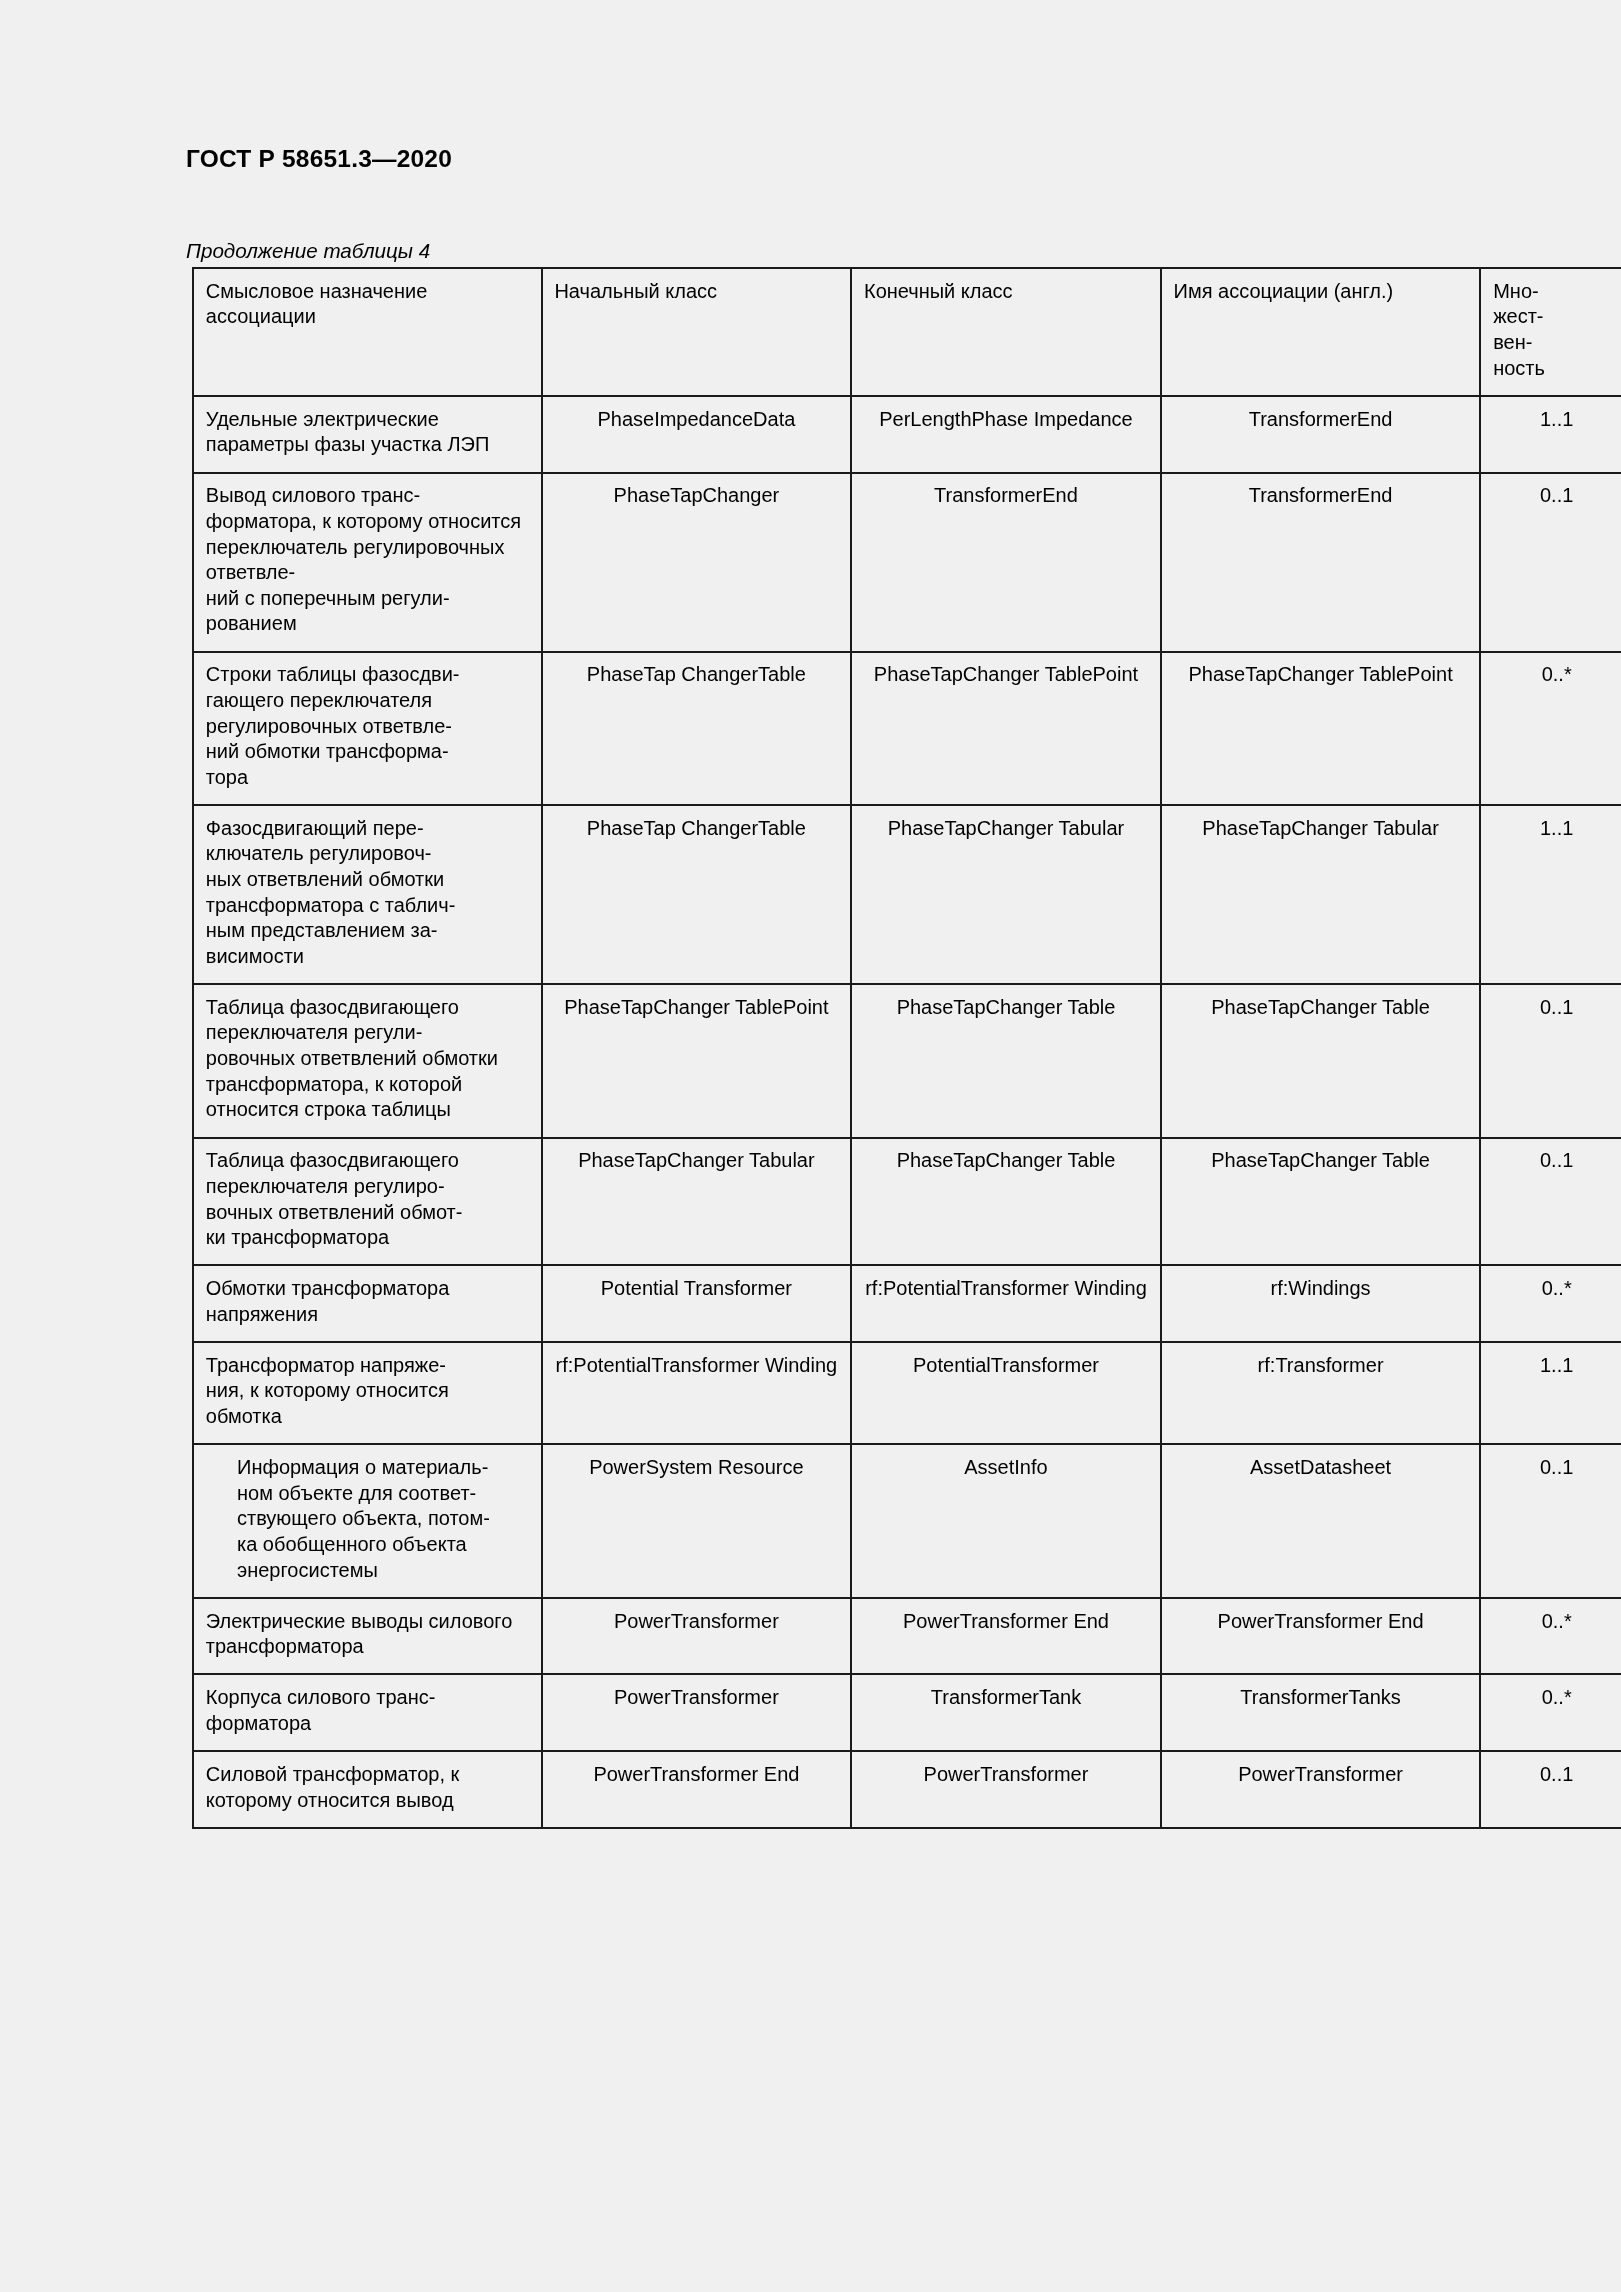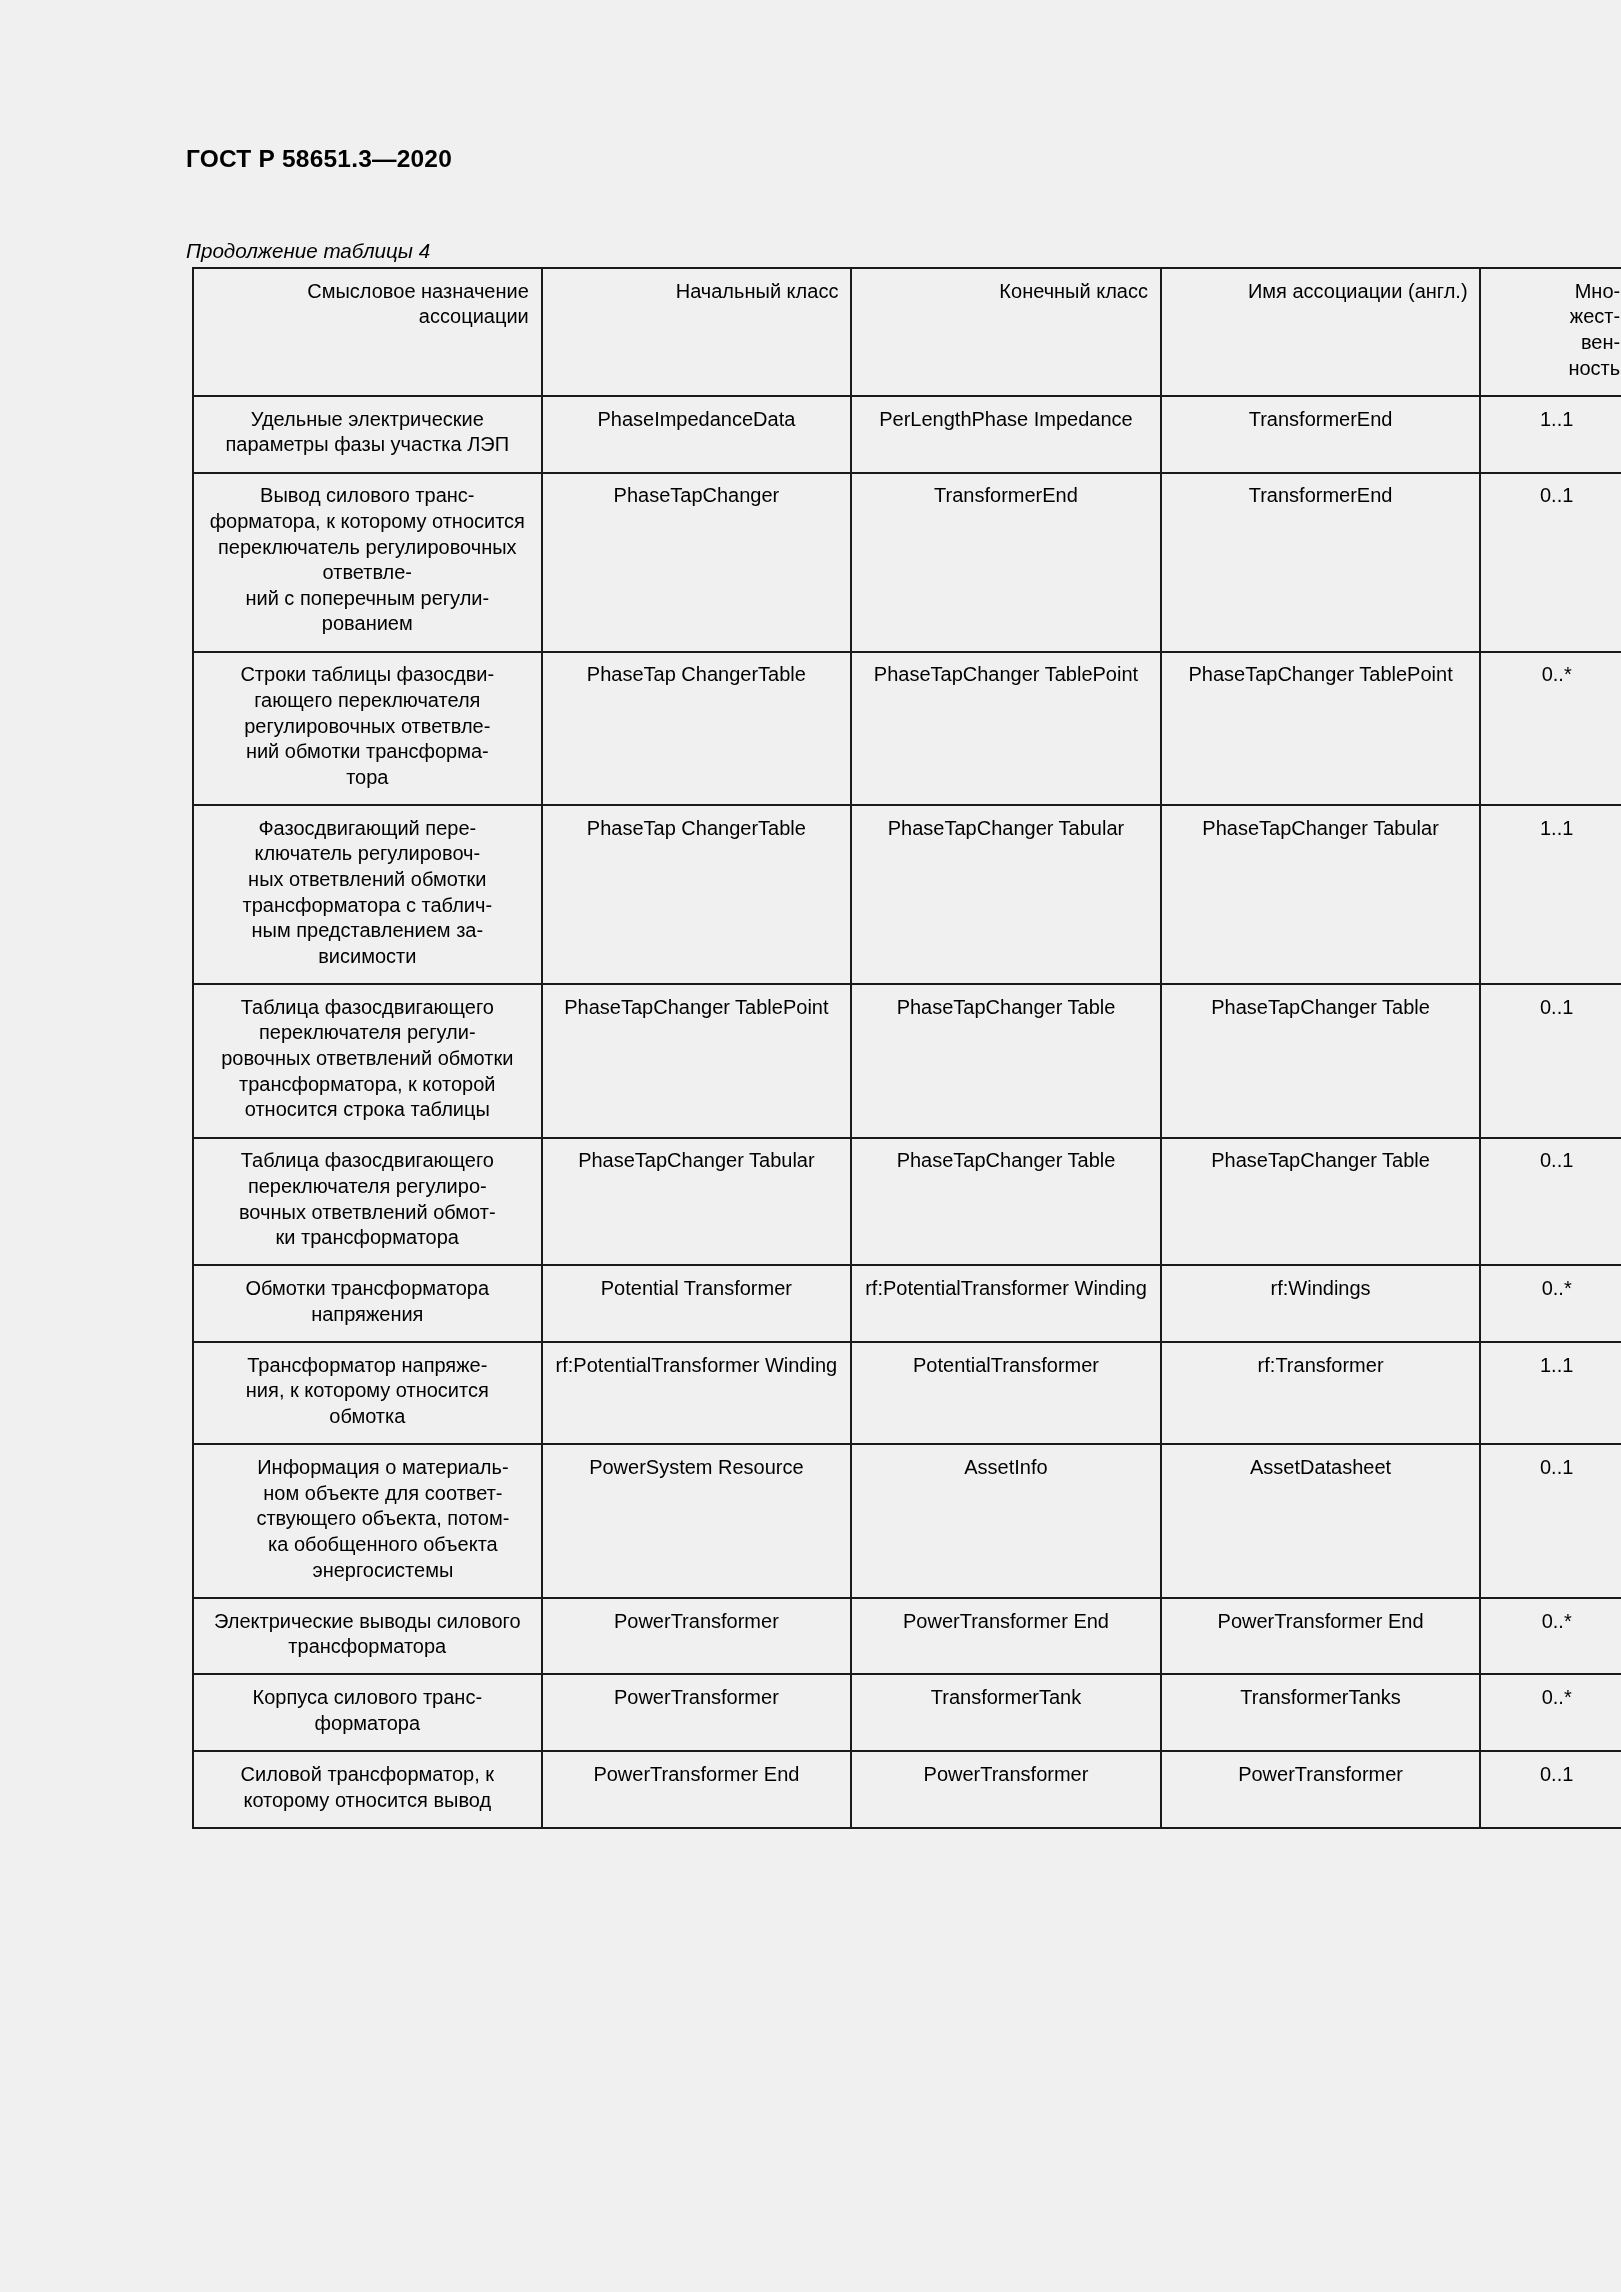--- a/index.html
+++ b/index.html
@@ -41,33 +41,33 @@
   }
   table.assoc td, table.assoc th {
     border: 2px solid #1a1a1a;
     vertical-align: top;
     padding: 9.8px 11.8px 13.7px 11.8px;
     font-size: 20px;
     line-height: 1.28;
     font-weight: normal;
   }
   thead th {
-    text-align: right;
+    text-align: left;
     vertical-align: middle;
     padding-top: 15.7px;
     padding-bottom: 15.7px;
     font-size: 19.6px;
   }
   th.h-purpose { width: 323px; }
   th.h-start   { width: 284px; }
   th.h-end     { width: 284px; }
   th.h-name    { width: 294px; }
   th.h-mult    { width: 127px; font-size: 18.6px; line-height: 1.25; }
 
-  td.c-purpose { text-align: center; }
+  td.c-purpose { text-align: left; }
   td.c-start, td.c-end, td.c-name { text-align: center; }
   td.c-mult { text-align: center; }
 
   .page-number {
     position: absolute;
     left: 186px;
     top: 2086px;
     font-size: 20.6px;
   }
 </style>

